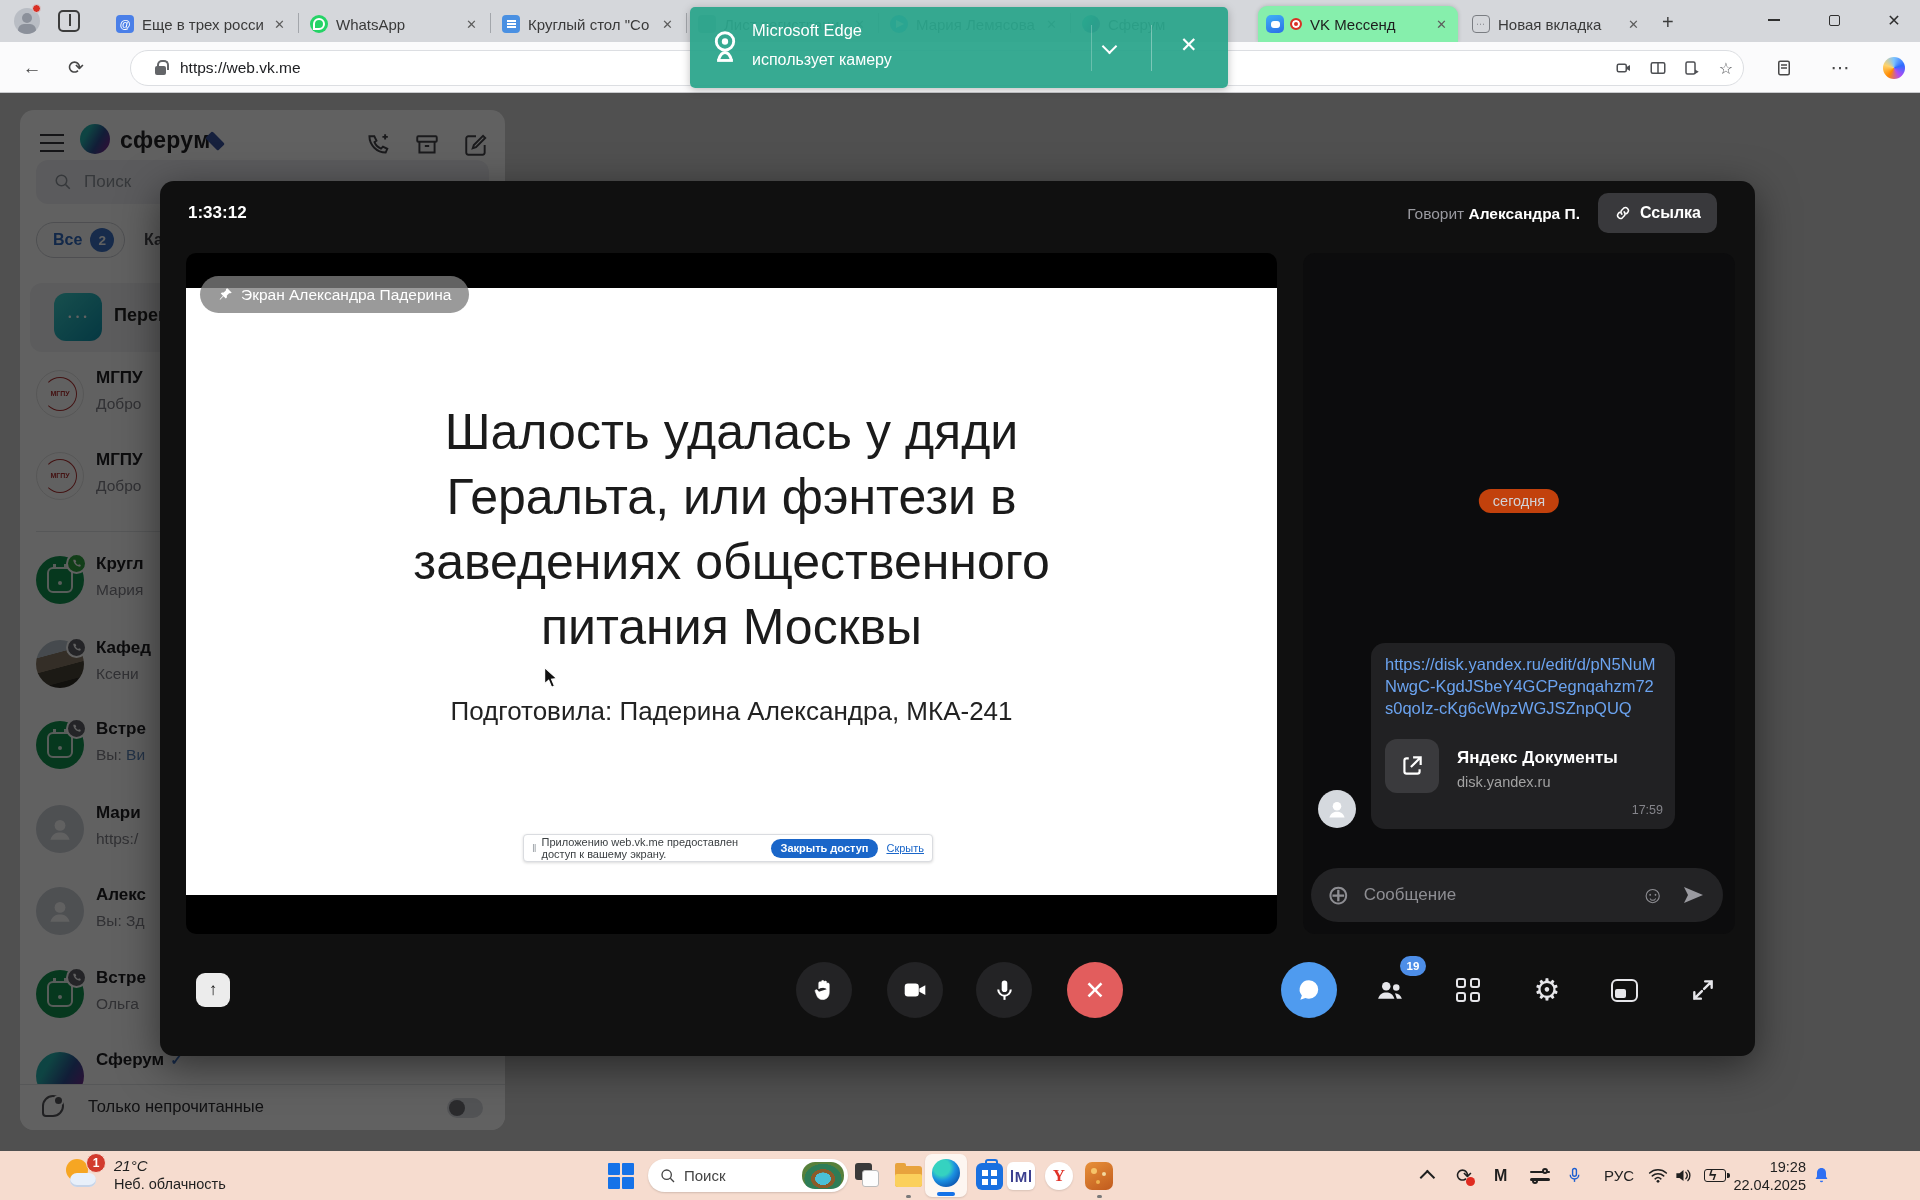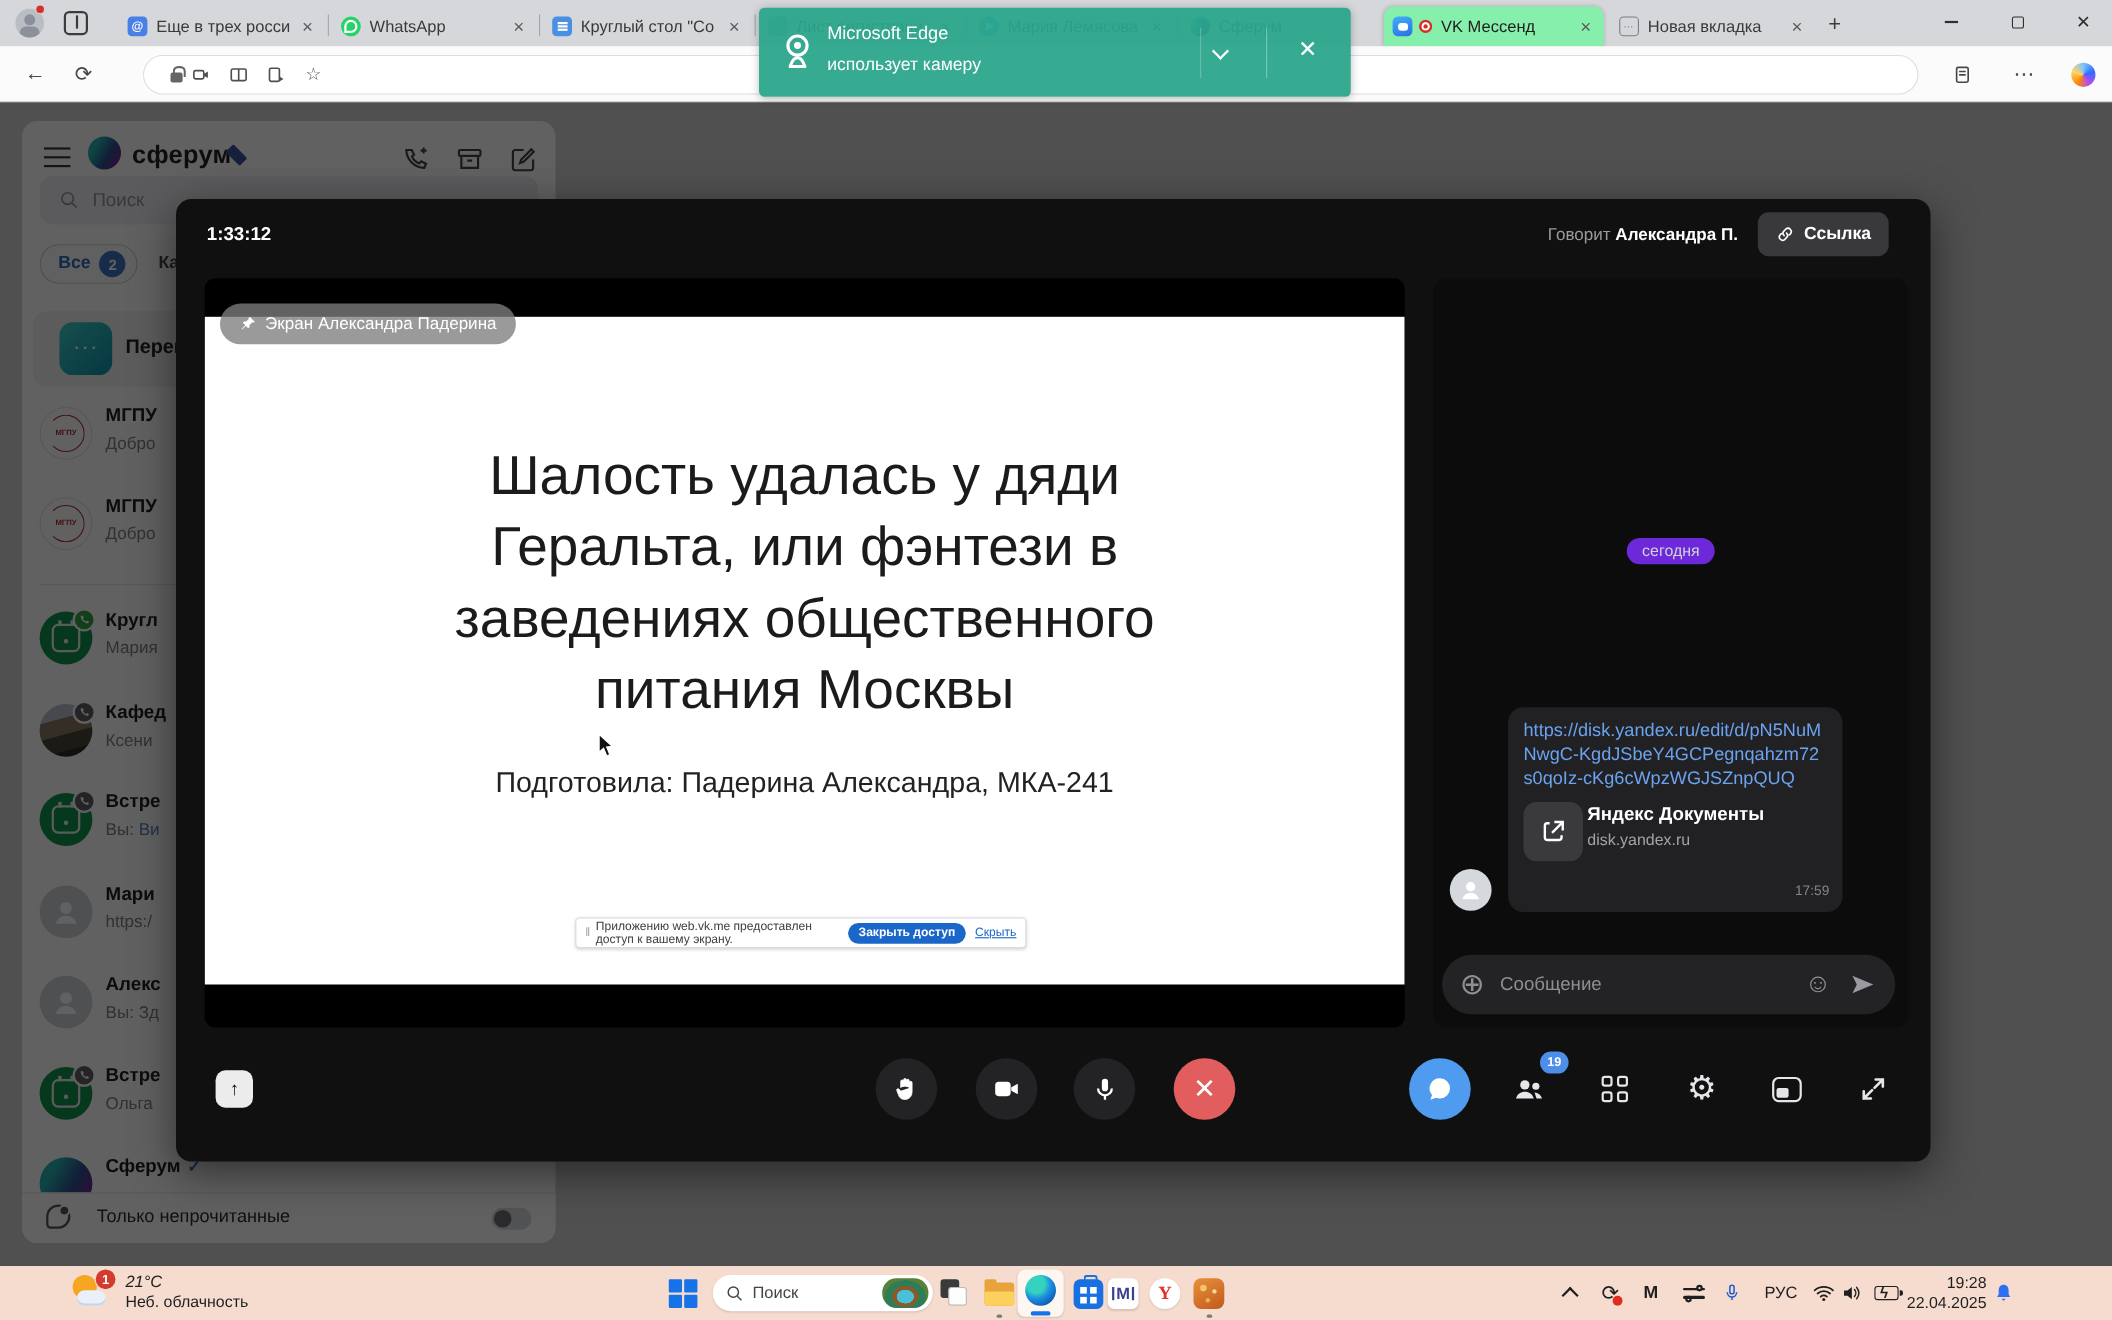--- a/index.html
+++ b/index.html
@@ -117,28 +117,28 @@
   .pin-pill { position:absolute; left:14px; top:23px; height:37px; background:rgba(125,125,125,.78); border-radius:19px; display:flex; align-items:center; padding:0 18px; color:#fff; font-size:15.5px; gap:8px; z-index:3; }
   .slide-title { position:absolute; left:0; top:112px; width:1091px; text-align:center; font-size:50px; line-height:65px; color:#1b1b1b; font-weight:500; }
   .slide-sub { position:absolute; left:0; top:408px; width:1091px; text-align:center; font-size:26px; color:#222; font-weight:500; }
   .sharebar { position:absolute; left:337px; top:546px; width:410px; height:28px; background:#fff; border:1px solid #dadce0; border-radius:4px; box-shadow:0 1px 3px rgba(0,0,0,.15); display:flex; align-items:center; font-size:11px; color:#3c4043; z-index:3; }
   .sharebar .grip { color:#9aa0a6; margin:0 6px 0 8px; letter-spacing:-1px; }
   .sharebar .stop { background:#1a66c9; color:#fff; border-radius:12px; padding:3.5px 10px; font-weight:bold; margin:0 8px 0 10px; white-space:nowrap; }
   .sharebar .hide { color:#1a66c9; text-decoration:underline; white-space:nowrap; margin-right:8px; }
 
   
   .cpanel { position:absolute; left:1143px; top:72px; width:432px; height:681px; background:#0c0c0d; border-radius:12px; }
-  .datepill { position:absolute; left:50%; top:236px; transform:translateX(-50%); background:#6d28d9; color:#d2d2d7; font-size:14.5px; padding:4px 14px; border-radius:14px; }
+  .datepill { position:absolute; left:50%; top:236px; transform:translateX(-50%); background:#c2410c; color:#d2d2d7; font-size:14.5px; padding:4px 14px; border-radius:14px; }
   .msg { position:absolute; background:#212123; border-radius:14px; padding:10px 14px; color:#f1f1f3; font-size:16.5px; line-height:22px; }
   .msg .name { color:#6ba3ef; font-weight:bold; font-size:16px; display:flex; align-items:center; gap:6px; margin-bottom:4px; }
   .msg .time { position:absolute; right:12px; bottom:8px; font-size:12.5px; color:#84848a; }
   .msg1 { left:68px; top:276px; width:304px; height:102px; }
   .msg2 { left:68px; top:390px; width:304px; height:186px; }
   .msg2 .link { color:#6ba3ef; word-break:break-all; display:block; }
-  .attach { display:flex; align-items:flex-start; gap:4px; margin-top:10px; }
+  .attach { display:flex; align-items:flex-end; gap:18px; margin-top:20px; }
   .attach .aic { width:54px; height:54px; border-radius:12px; background:#3a3a3d; display:flex; align-items:center; justify-content:center; flex:0 0 54px; }
   .attach .at1 { font-size:17px; font-weight:bold; color:#fff; }
   .attach .at2 { font-size:14.5px; color:#a3a3a3; margin-top:2px; }
   .c-av { position:absolute; left:15px; top:537px; width:38px; height:38px; border-radius:50%; background:#d5d9de; }
   .inputbar { position:absolute; left:8px; top:615px; width:412px; height:54px; background:#232325; border-radius:27px; display:flex; align-items:center; }
   .inputbar .plus { font-size:27px; color:#8e8e93; margin:0 14px 0 16px; }
   .inputbar input { background:transparent; border:none; outline:none; color:#e8e8ea; font-size:17px; flex:1; font-family:"Liberation Sans",sans-serif; }
   .inputbar input::placeholder { color:#8e8e93; }
   .inputbar .smile { font-size:24px; color:#8e8e93; margin-right:16px; }
   .inputbar .send { margin-right:18px; display:flex; }
@@ -271,20 +271,21 @@
         <span class="sq"></span>
       </div>
     <div class="winctl" style="left:1872px;">✕</div>
   </div>
 
   <div class="toolbar">
     <div class="tb-ic" style="left:14px;">←</div>
     <div class="tb-ic" style="left:58px;">⟳</div>
     <div class="omnibox">
       <span class="lock"></span>
+      <span class="url">https://web.vk.me</span>
       <span class="omni-ic">
         <svg class="icon-svg" width="18" height="18" viewBox="0 0 24 24">
             <rect x="3" y="7" width="12" height="10" rx="2" fill="none" stroke="#4d4f53" stroke-width="2"></rect>
             <path d="M15 11l5-3v8l-5-3z" fill="#4d4f53"></path>
           </svg>
       </span>
       <span class="omni-ic">
         <svg class="icon-svg" width="18" height="18" viewBox="0 0 24 24">
             <rect x="3" y="5" width="18" height="14" rx="2" fill="none" stroke="#4d4f53" stroke-width="2"></rect>
             <line x1="12" y1="5" x2="12" y2="19" stroke="#4d4f53" stroke-width="2"></line>

